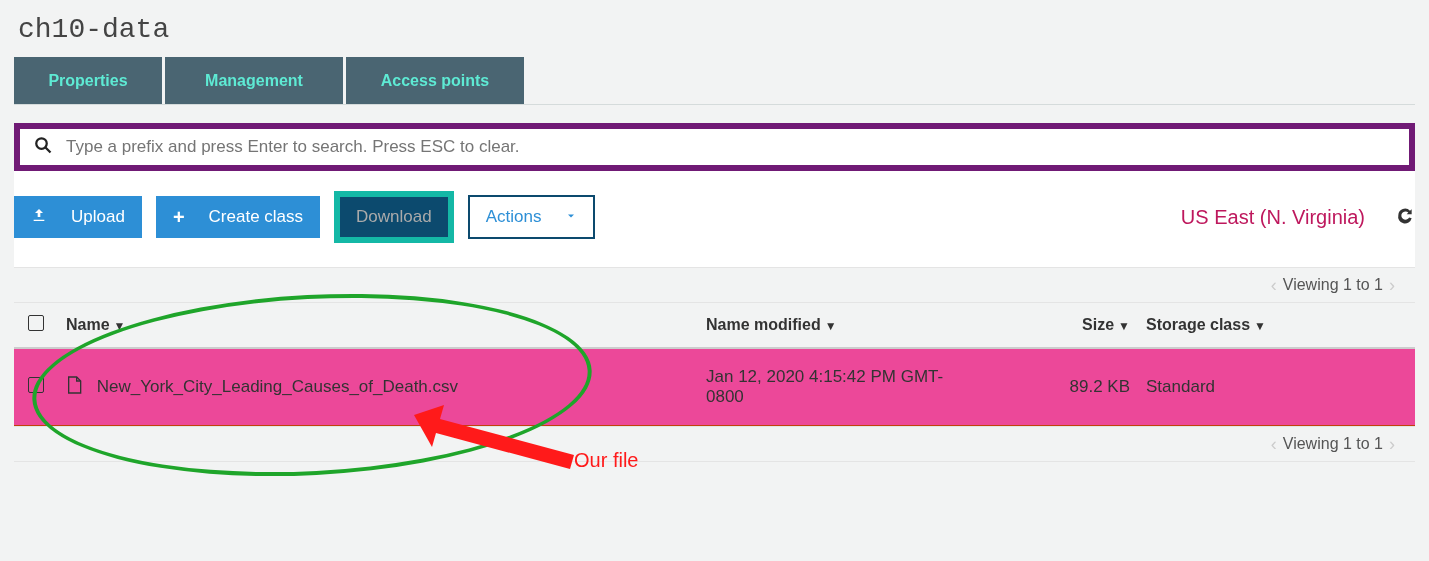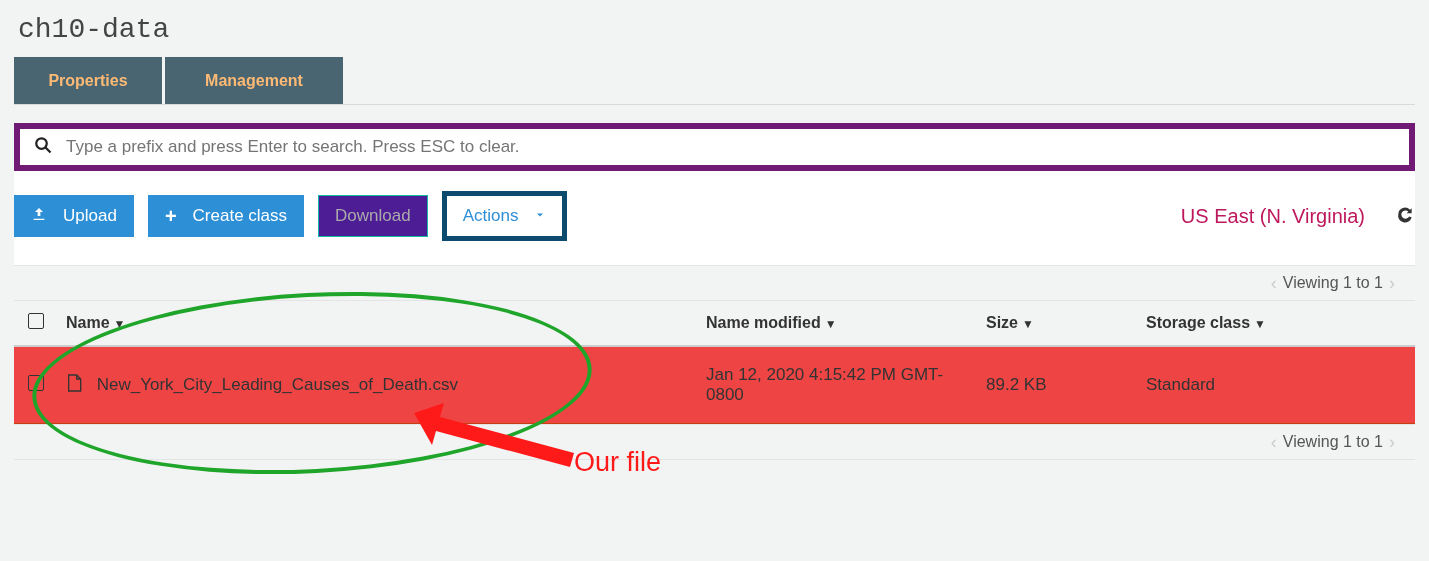--- a/index.html
+++ b/index.html
@@ -27,21 +27,21 @@
     gap: 3px;
   }
   .tab {
     padding: 14px 0;
     width: 178px;
     text-align: center;
     font-size: 16px;
     font-weight: 600;
     cursor: pointer;
     background: #4a6572;
-    color: #fdba74;
+    color: #5eead4;
     border: 1px solid #4a6572;
     border-bottom: none;
   }
   .tab:first-child { width: 148px; }
   .tab.active {
     background: #fff;
     color: #222;
     border: 1px solid #d5dbdb;
     border-bottom: 1px solid #fff;
     margin-bottom: -1px;
@@ -72,41 +72,41 @@
   }
   .toolbar {
     display: flex;
     align-items: center;
     margin: 20px 0 0 0;
     gap: 14px;
   }
   .btn {
     display: inline-flex;
     align-items: center;
-    gap: 16px;
+    gap: 24px;
     padding: 10px 16px;
     font-size: 17px;
     font-weight: 500;
     border: 1px solid transparent;
     cursor: pointer;
     background: none;
   }
   .btn-primary {
     background: #2d8fd6;
     color: #fff;
   }
   .btn-disabled {
-    background: #4c1d95;
-    border: 1px solid #14b8a6;
+    background: #0c4a6e;
+    border: 6px solid #14b8a6;
     color: #aaa;
     cursor: default;
   }
   .btn-outline {
     background: #fff;
-    border: 5px solid #0c4a6e;
+    border: 2px solid #0c4a6e;
     color: #2d8fd6;
     justify-content: center;
   }
   .toolbar-spacer { flex: 1; }
   .region {
     font-size: 20px;
     color: #be185d;
     margin-right: 16px;
   }
   .refresh-icon {
@@ -131,21 +131,21 @@
     color: #555;
   }
   .pager-row .chev {
     color: #ccc;
     margin: 0 6px;
     font-size: 18px;
   }
   table {
     width: 100%;
     border-collapse: collapse;
-    background: #ef4444;
+    background: #ec4899;
   }
   thead tr {
     background: #f2f3f3;
     border-bottom: 2px solid #ccc;
   }
   th {
     text-align: left;
     font-size: 16px;
     font-weight: 600;
     color: #333;
@@ -158,21 +158,21 @@
   td {
     padding: 18px 8px;
     font-size: 17px;
     color: #333;
     vertical-align: middle;
     border-bottom: 1px solid #c2410c;
   }
   .col-check { width: 44px; text-align: center; }
   .col-name { width: 640px; }
   .col-modified { width: 280px; }
-  .col-size { width: 160px; }
+  .col-size { width: 160px; text-align: right; }
   .col-storage { }
   .checkbox {
     width: 16px;
     height: 16px;
     border: 1.5px solid #333;
     display: inline-block;
     border-radius: 2px;
   }
   .file-icon {
     display: inline-block;
@@ -204,37 +204,38 @@
   .arrow-svg {
     position: absolute;
     left: 390px;
     top: 78px;
   }
   .anno-text {
     position: absolute;
     left: 560px;
     top: 122px;
     color: #ff1a1a;
-    font-size: 27px;
+    font-size: 20px;
     font-family: Helvetica, Arial, sans-serif;
   }
   .content-panel {
     background:#fff;
     border-top: none;
   }
 </style>
 </head>
 <body>
 
 <div class="page">
   <h1 class="bucket-title">ch10-data</h1>
 
   <div class="tabs">
     <div class="tab">Properties</div>
     <div class="tab">Management</div>
+    <div class="tab">Access points</div>
   </div>
 
   <div class="content-panel">
     <div class="search-wrap">
       <div class="search-box">
         <span class="search-icon">
           <svg width="18" height="18" viewBox="0 0 24 24" fill="none" stroke="#222" stroke-width="3">
               <circle cx="10" cy="10" r="7"></circle>
               <line x1="15" y1="15" x2="22" y2="22"></line>
             </svg>

